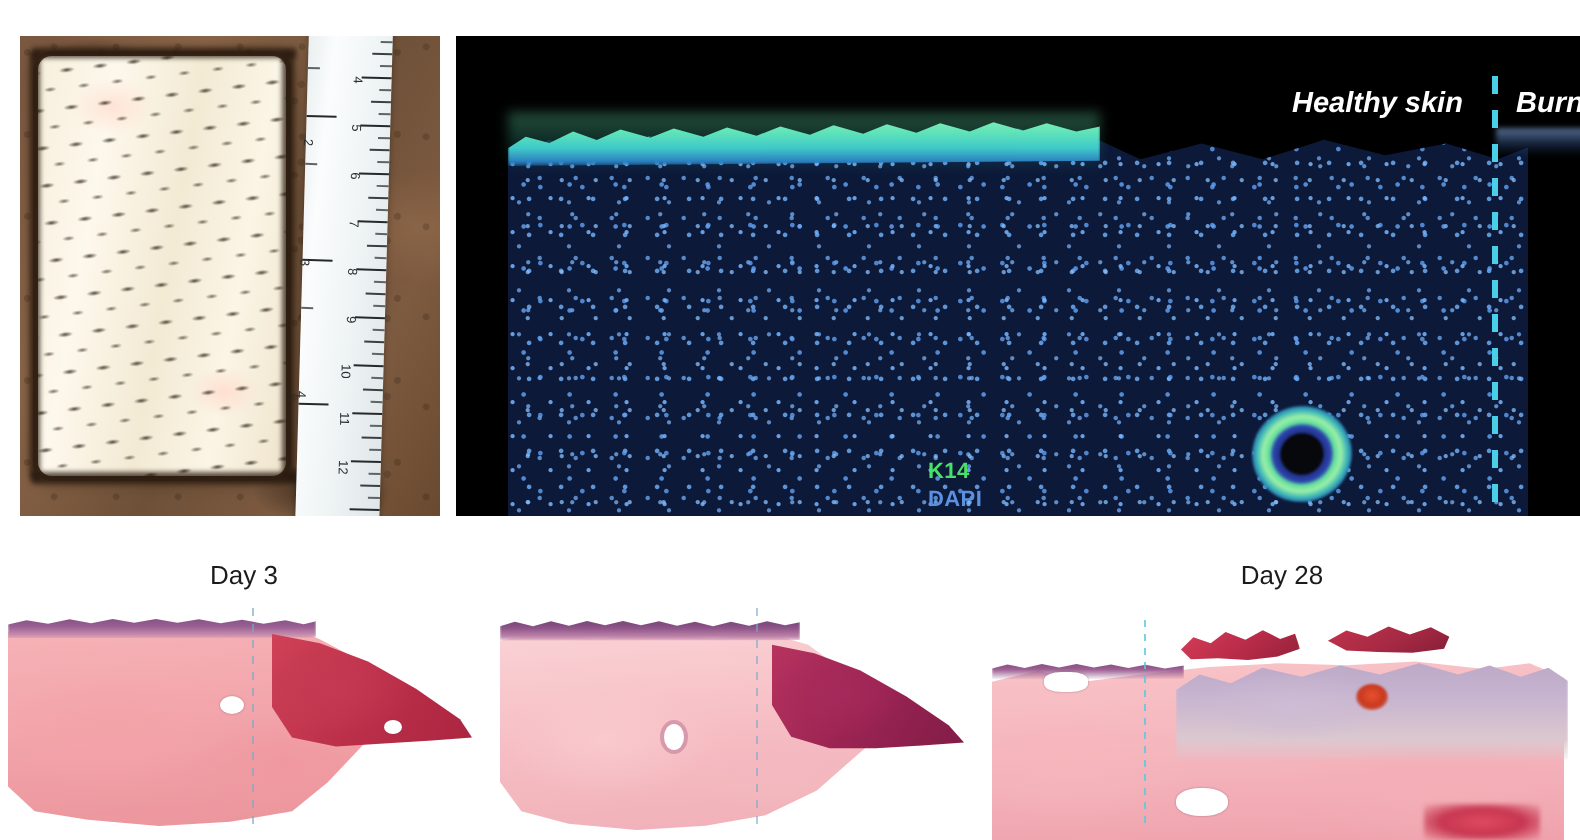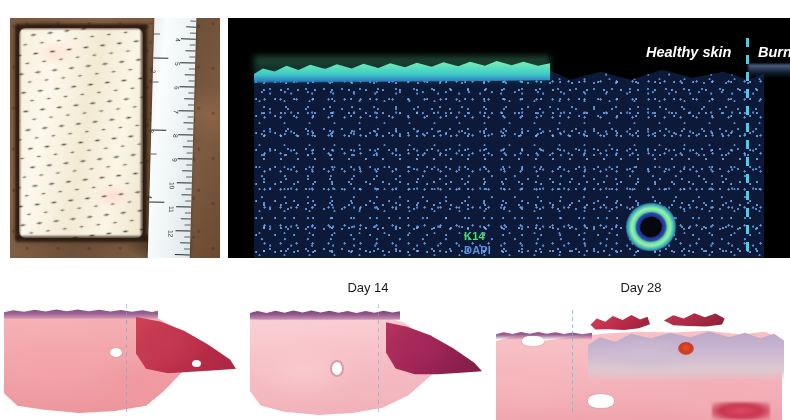--- a/index.html
+++ b/index.html
@@ -430,21 +430,21 @@
 
     <div id="divider-fluo"></div>
 
     <div class="fl-label" id="lab-healthy">Healthy skin</div>
     <div class="fl-label" id="lab-burned">Burned skin</div>
 
     <div class="ch-label" id="ch-k14">K14</div>
     <div class="ch-label" id="ch-dapi">DAPI</div>
   </div>
 
-  <div class="day-label" id="day-14">Day 14</div>
+  <div class="day-label" id="day-3">Day 3</div>
   <div class="day-label" id="day-28">Day 28</div>
 
   <div class="sub-label" id="d3-healthy">Healthy skin</div>
   <div class="sub-label" id="d3-burned">Burned skin</div>
   <div class="sub-label" id="d14-healthy">Healthy skin</div>
   <div class="sub-label" id="d14-burned">Burned skin</div>
   <div class="sub-label" id="d28-healthy">Healthy skin</div>
   <div class="sub-label" id="d28-burned">Burned skin</div>
 
   <div class="he-scale" id="sc-d3">

